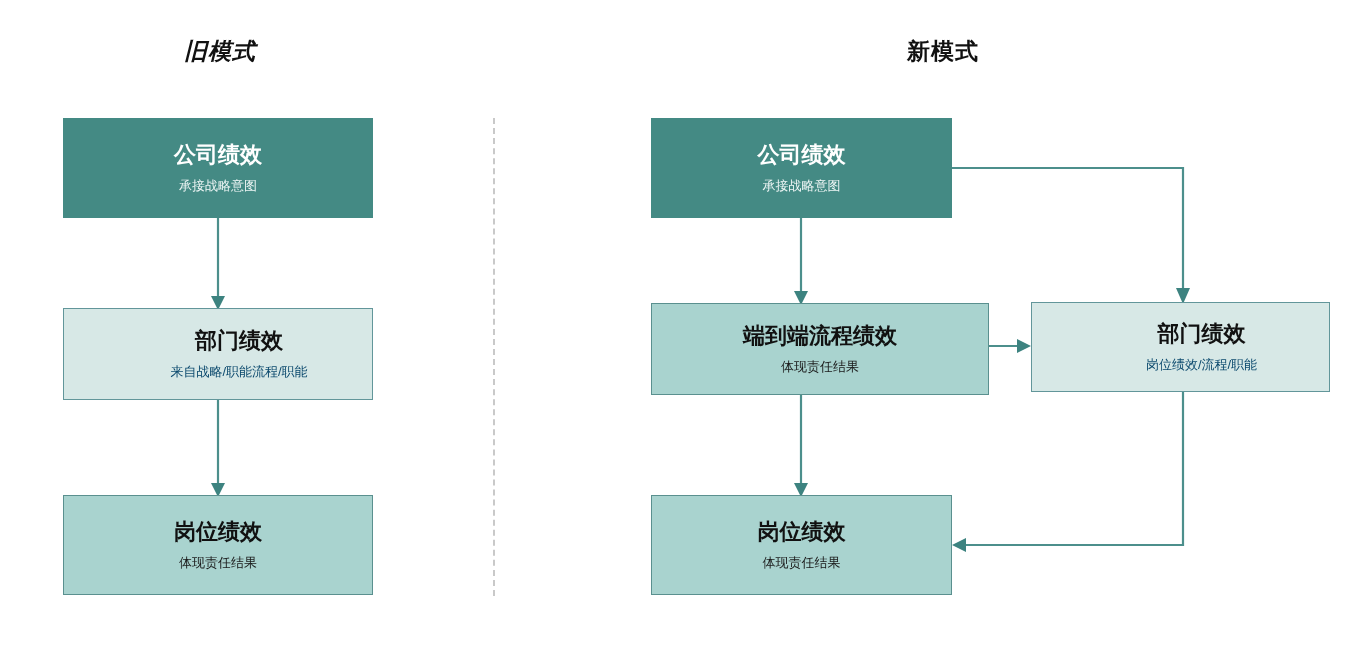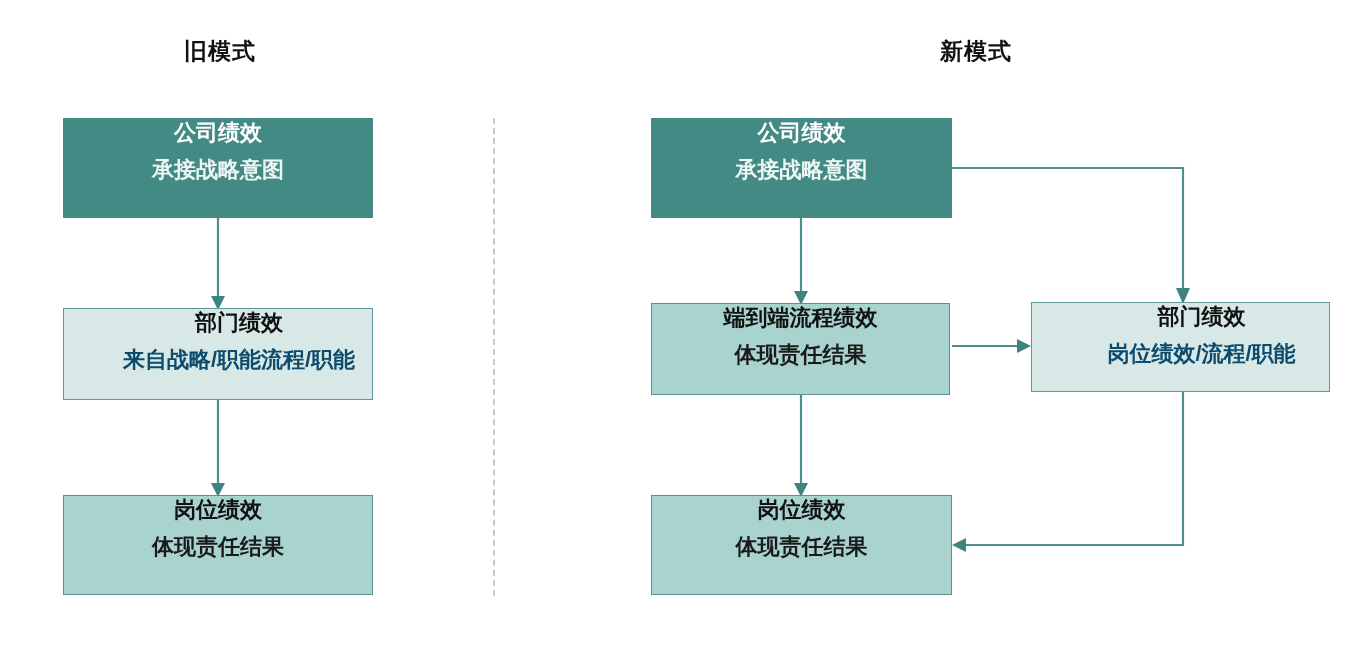--- a/index.html
+++ b/index.html
@@ -6,56 +6,56 @@
   body{
     width:1364px;height:654px;position:relative;overflow:hidden;
     font-family:"Liberation Sans","DejaVu Sans",sans-serif;
   }
   #canvas{position:absolute;left:0;top:0;width:1364px;height:654px;}
 
   .panel-title{
     position:absolute;font-size:23px;font-weight:bold;color:#111111;
     text-align:center;white-space:nowrap;letter-spacing:1px;
   }
-  #title-old{left:120px;top:36px;width:200px;}
-  #title-new{left:876px;top:36px;width:200px;}
+  #title-old{left:120px;top:36px;width:200px;font-style:italic;}
+  #title-new{left:843px;top:36px;width:200px;}
 
   .divider{
     position:absolute;left:493px;top:118px;width:0;height:478px;
     border-left:2px dashed #c9c9c9;
   }
 
   .node{
     position:absolute;box-sizing:border-box;
-    display:flex;flex-direction:column;align-items:center;justify-content:flex-start;
+    display:flex;flex-direction:column;align-items:center;justify-content:center;
     text-align:center;
   }
   .node .t{font-size:22px;font-weight:bold;line-height:1.25;white-space:nowrap;}
-  .node .s{font-size:22px;font-weight:bold;line-height:1.3;margin-top:9px;white-space:nowrap;}
+  .node .s{font-size:13px;font-weight:normal;line-height:1.3;margin-top:9px;white-space:nowrap;}
 
   .node.dark{background:#448a84;border:1px solid #448a84;}
   .node.dark .t{color:#ffffff;}
   .node.dark .s{color:#eef6f5;}
 
   .node.pale{background:#d7e8e6;border:1px solid #62969a;padding-left:42px;}
   .node.pale .t{color:#111111;}
   .node.pale .s{color:#0c4a6e;}
 
   .node.mid{background:#a9d3cf;border:1px solid #5a908f;}
   .node.mid .t{color:#111111;}
   .node.mid .s{color:#1a1a1a;}
 
   
   #old-company{left:63px;top:118px;width:310px;height:100px;}
   #old-dept{left:63px;top:308px;width:310px;height:92px;}
   #old-role{left:63px;top:495px;width:310px;height:100px;}
 
   
   #new-company{left:651px;top:118px;width:301px;height:100px;}
-  #new-process{left:651px;top:303px;width:299px;height:92px;}
+  #new-process{left:651px;top:303px;width:338px;height:92px;}
   #new-role{left:651px;top:495px;width:301px;height:100px;}
   #new-dept{left:1031px;top:302px;width:299px;height:90px;}
 
   svg.conn{position:absolute;left:0;top:0;width:1364px;height:654px;pointer-events:none;}
   svg.conn path,svg.conn line{stroke:#4c8f8c;stroke-width:2.2;fill:none;}
   svg.conn polygon{fill:#3d8380;}
 </style>
 </head>
 <body>
 

